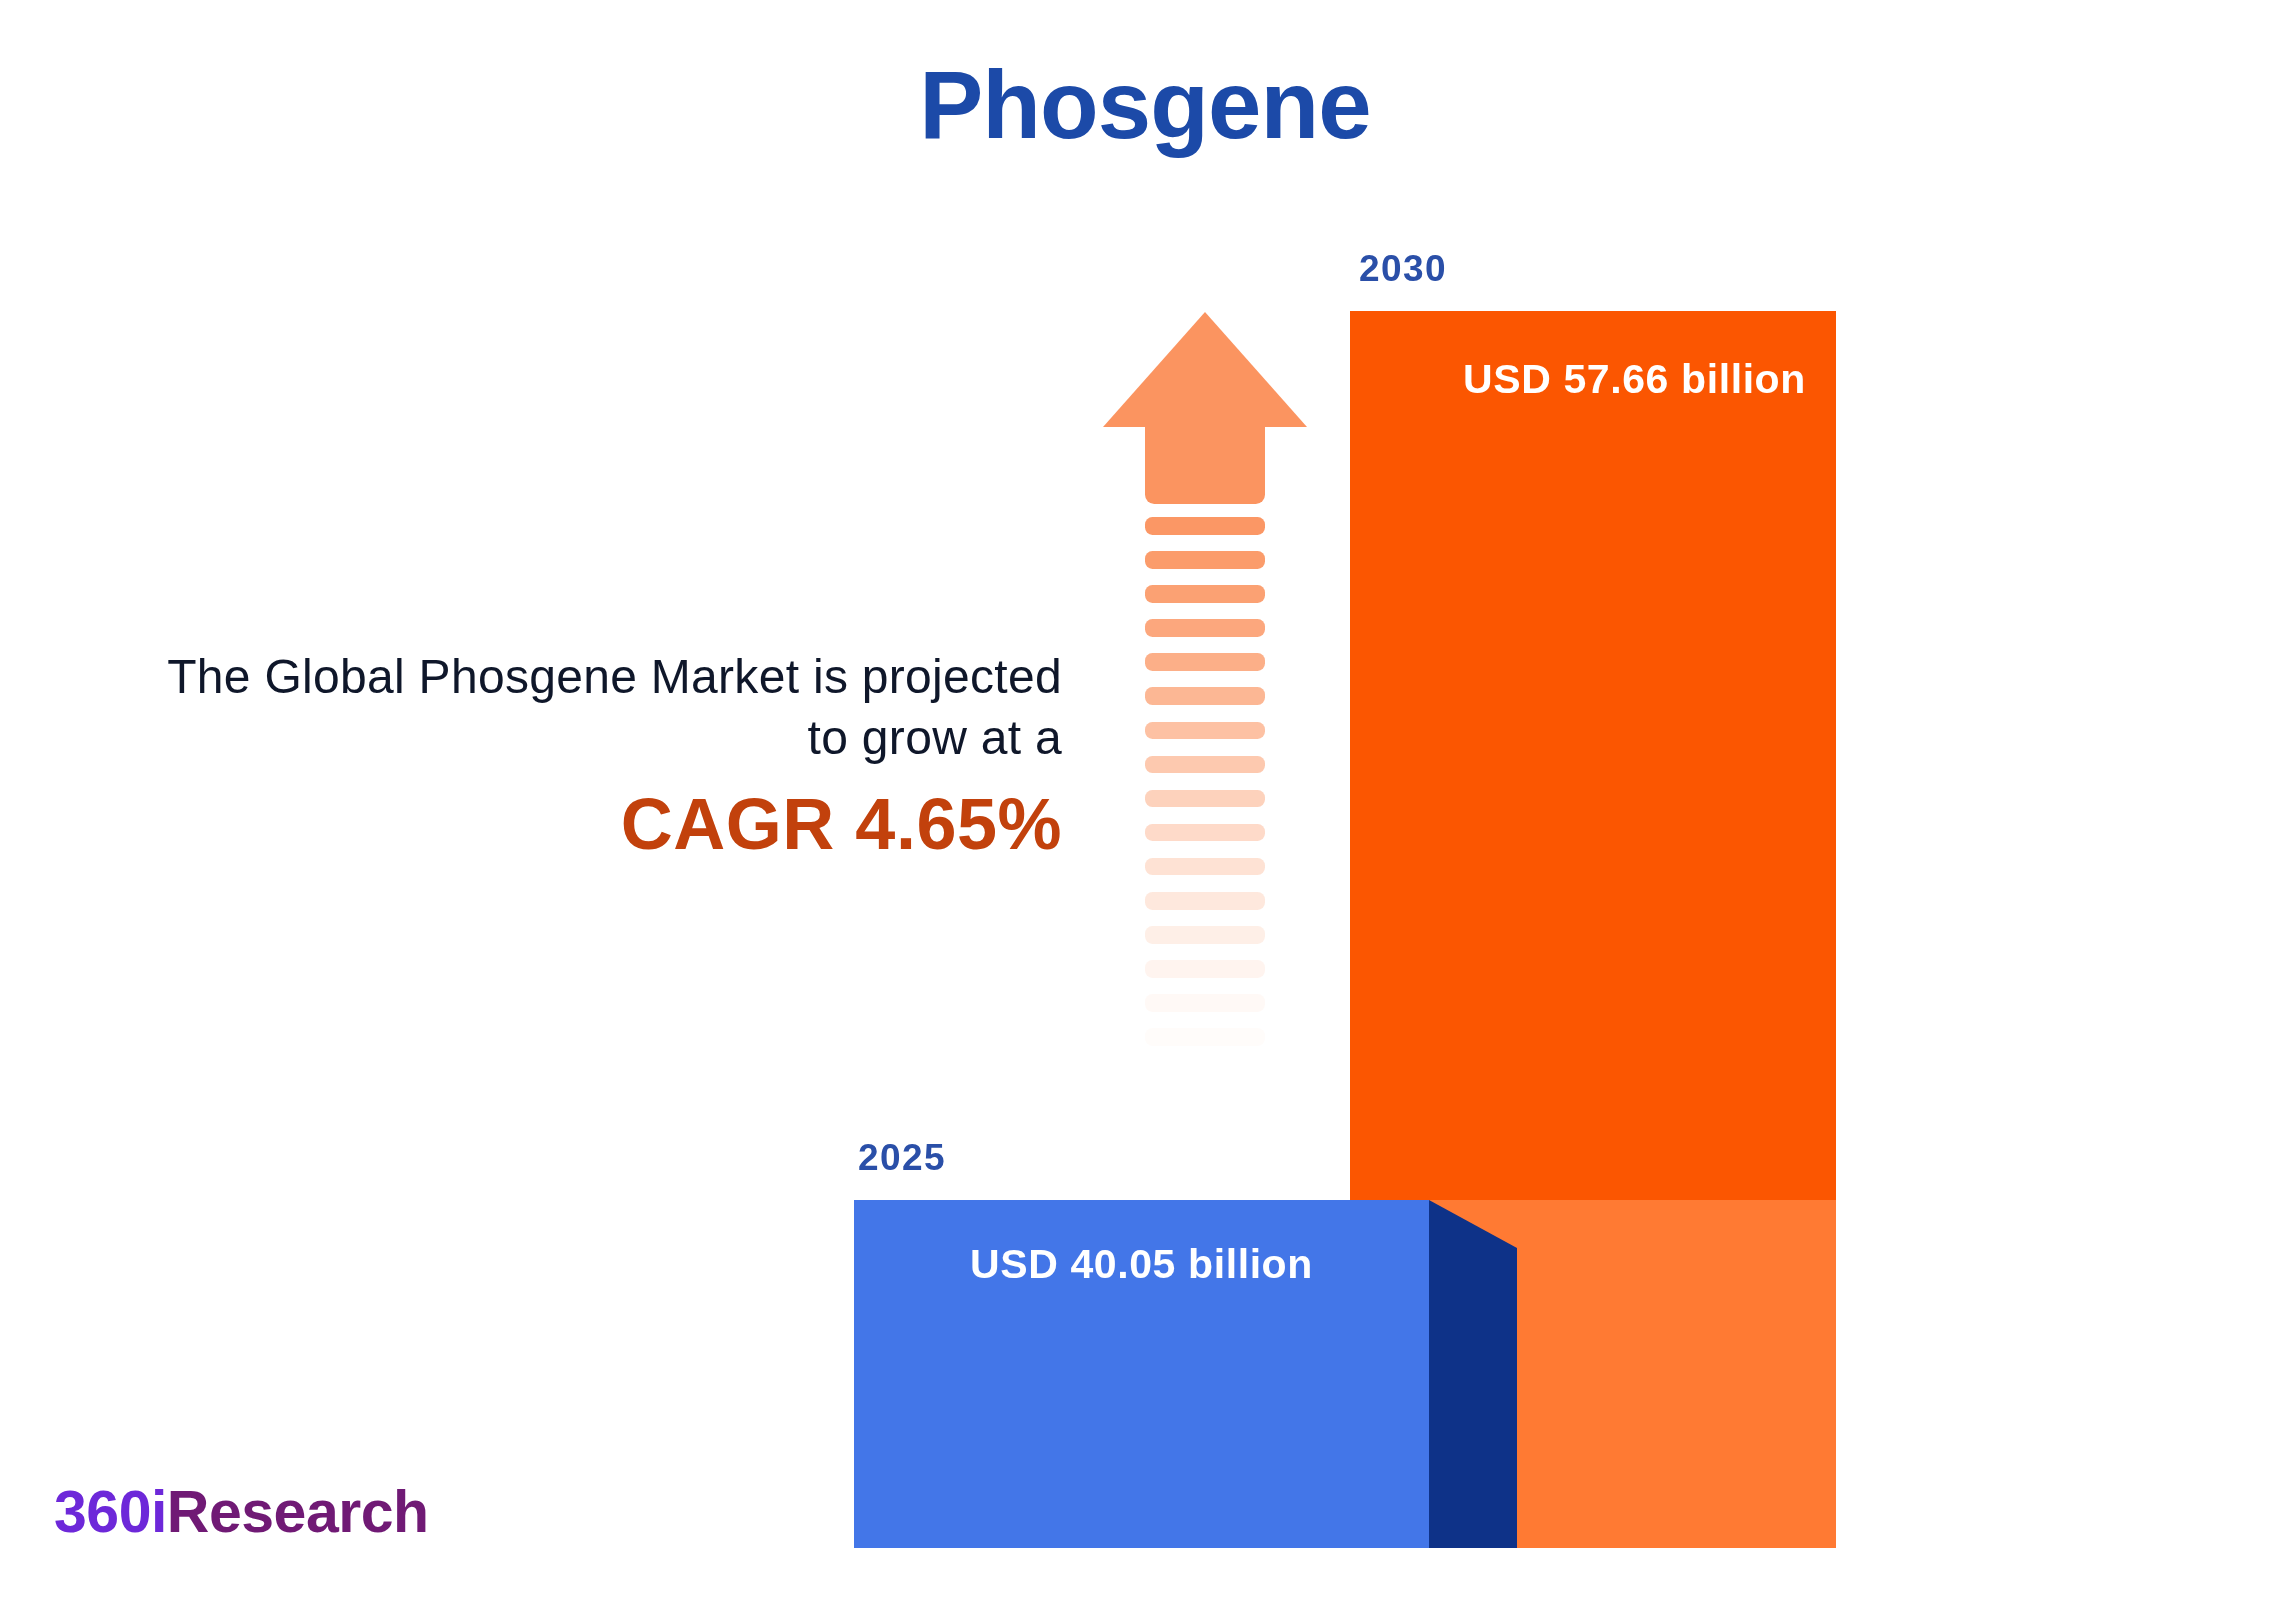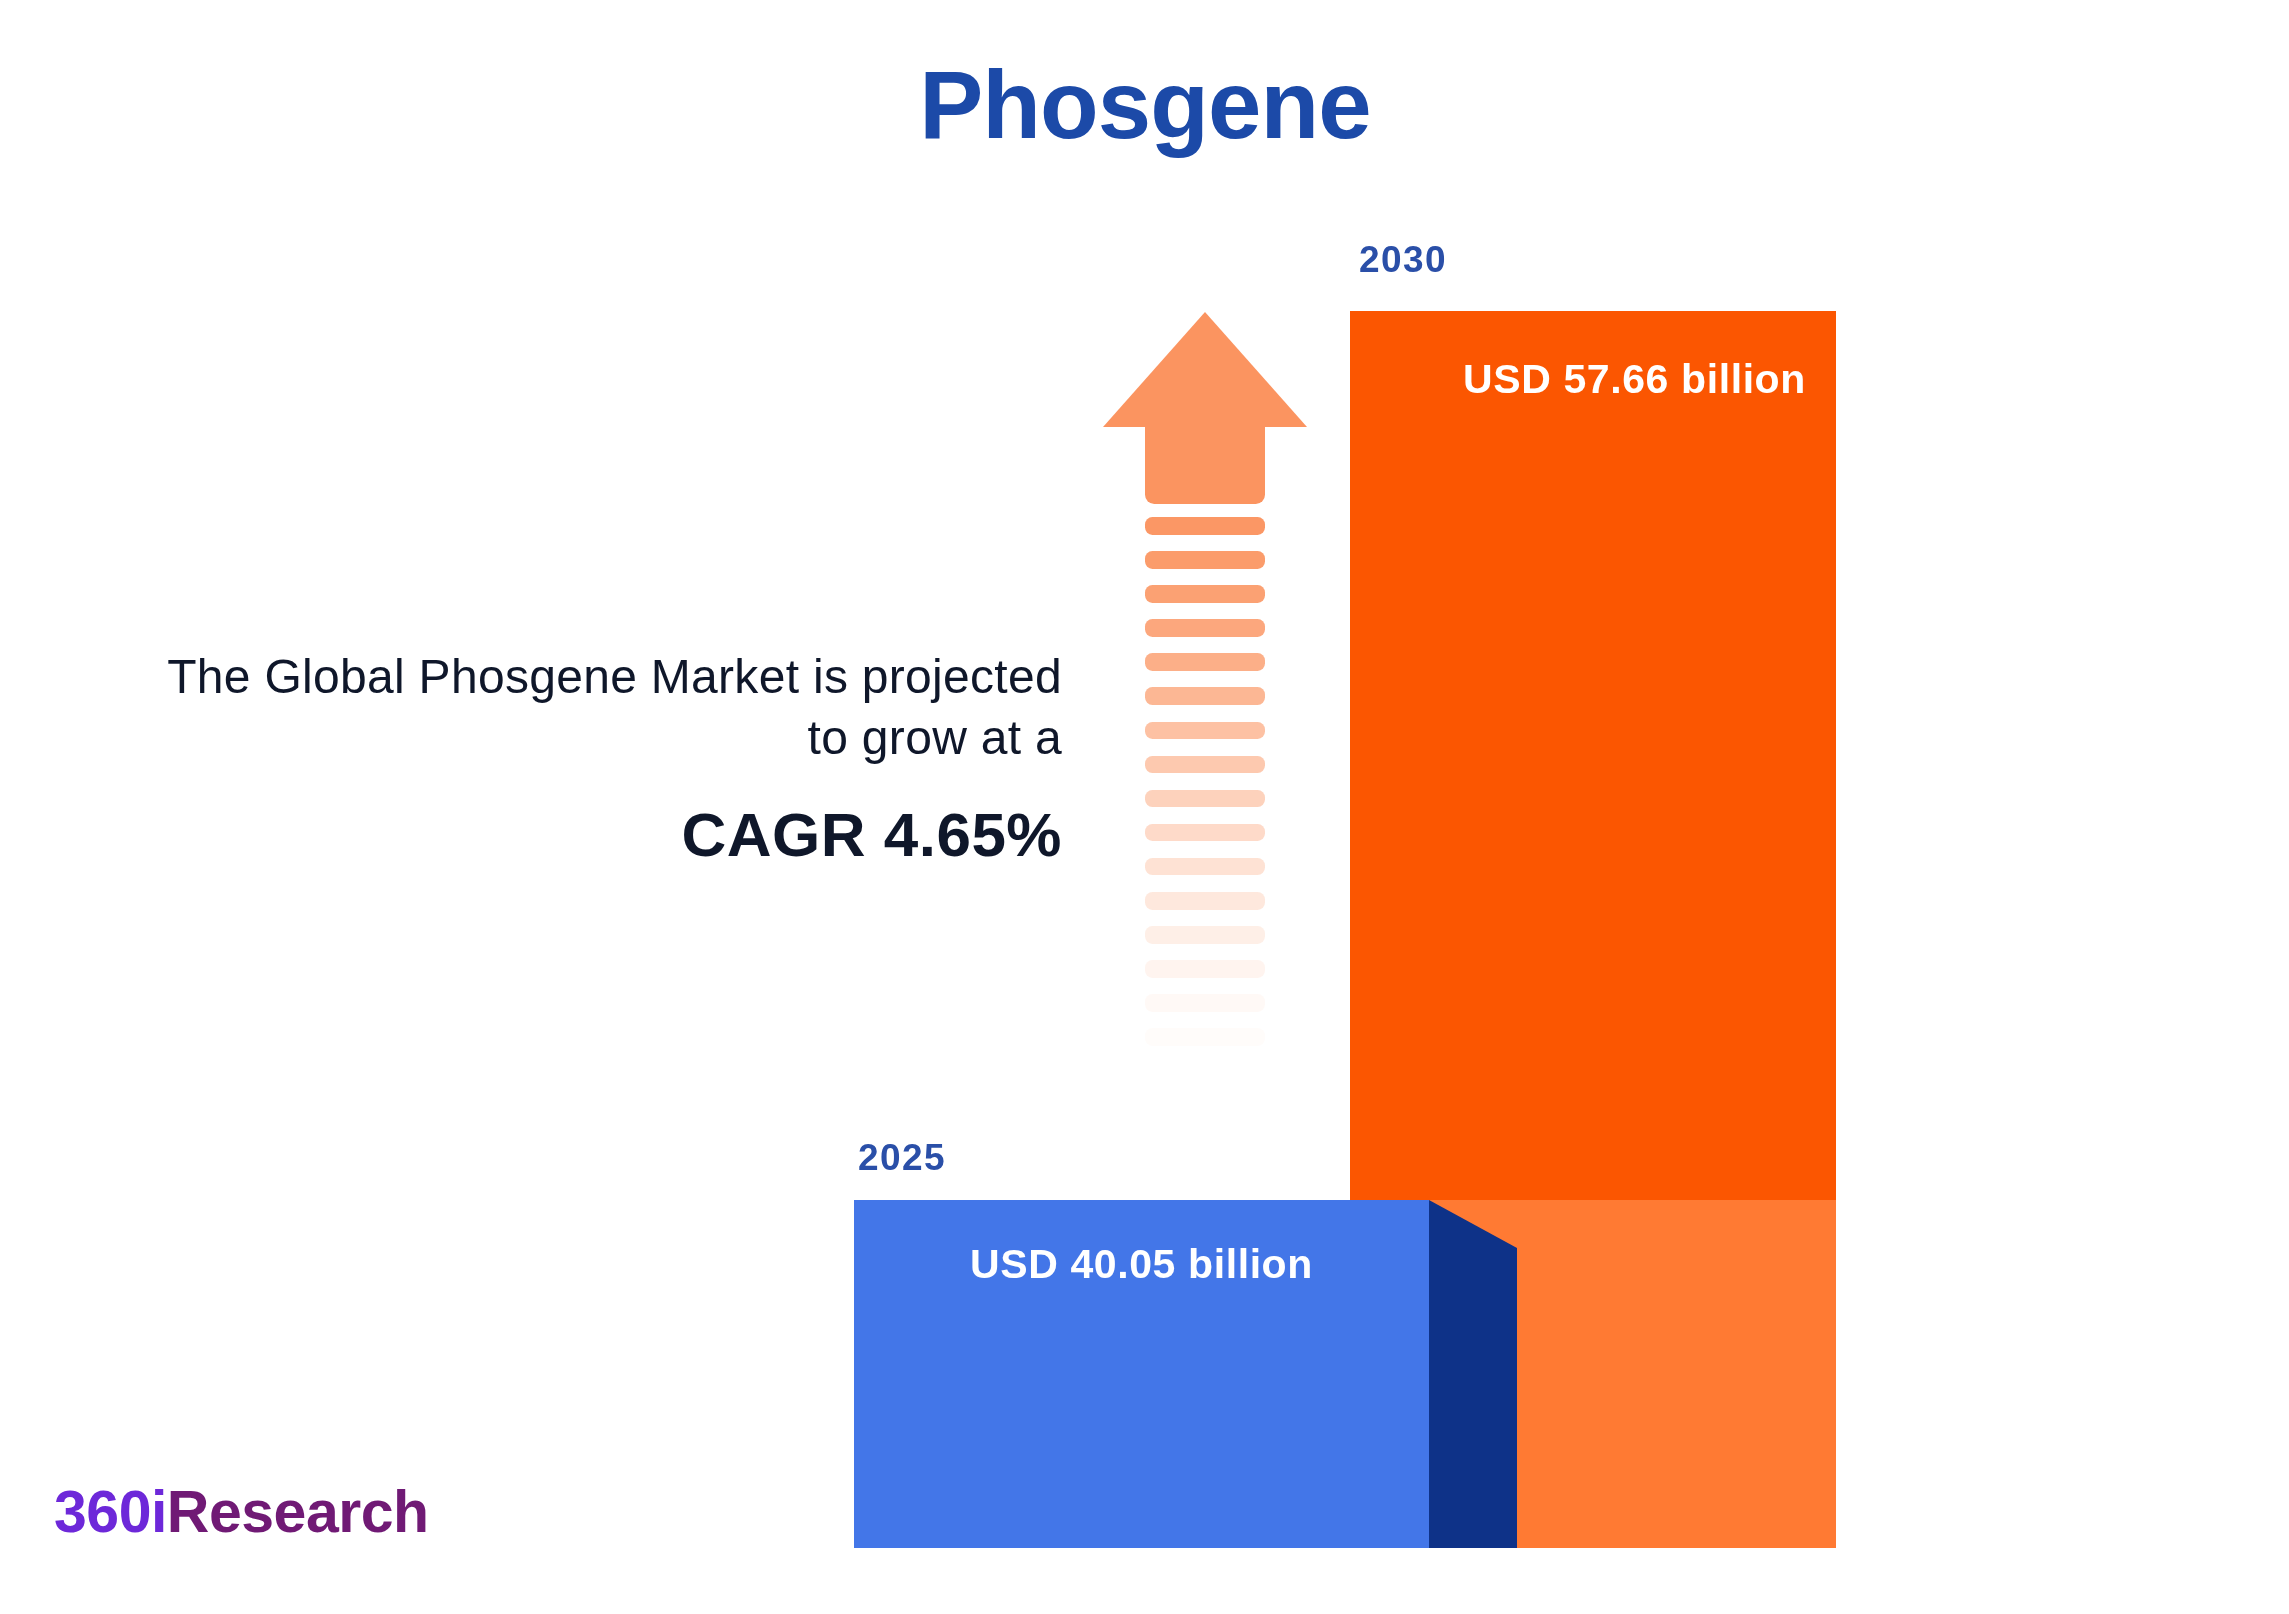--- a/index.html
+++ b/index.html
@@ -41,24 +41,24 @@
     text-align: right;
   }
   .statement-line {
     font-size: 48px;
     font-weight: 500;
     color: #0f172a;
     line-height: 1.28;
     letter-spacing: 0.3px;
   }
   .cagr {
-    margin-top: 32px;
-    font-size: 62px;
-    font-weight: bold;
-    color: #0f172a;
+    margin-top: 16px;
+    font-size: 72px;
+    font-weight: bold;
+    color: #c2410c;
     letter-spacing: 0.5px;
     line-height: 1.1;
   }
 
   
   .arrow-wrap {
     position: absolute;
     left: 1103px;
     top: 312px;
     width: 203px;
@@ -152,21 +152,21 @@
   }
 
   
   .year-label {
     position: absolute;
     font-size: 37px;
     font-weight: bold;
     color: #2a4fa8;
     letter-spacing: 1.4px;
   }
-  .year-2030 { left: 1359px; top: 239px; }
+  .year-2030 { left: 1359px; top: 248px; }
   .year-2022 { left: 858px; top: 1137px; }
 
   
   .value-label {
     position: absolute;
     font-size: 41px;
     font-weight: bold;
     color: #ffffff;
     letter-spacing: 0.6px;
   }

